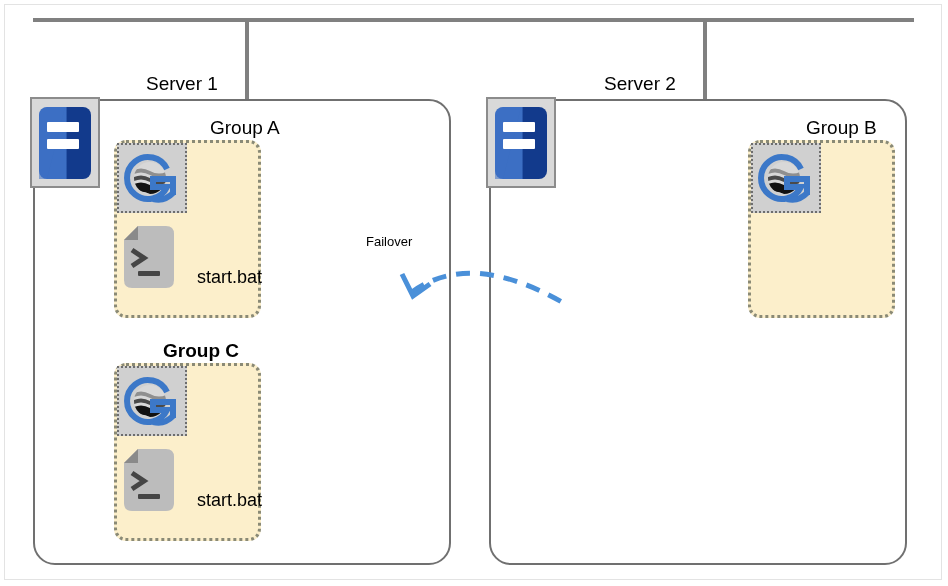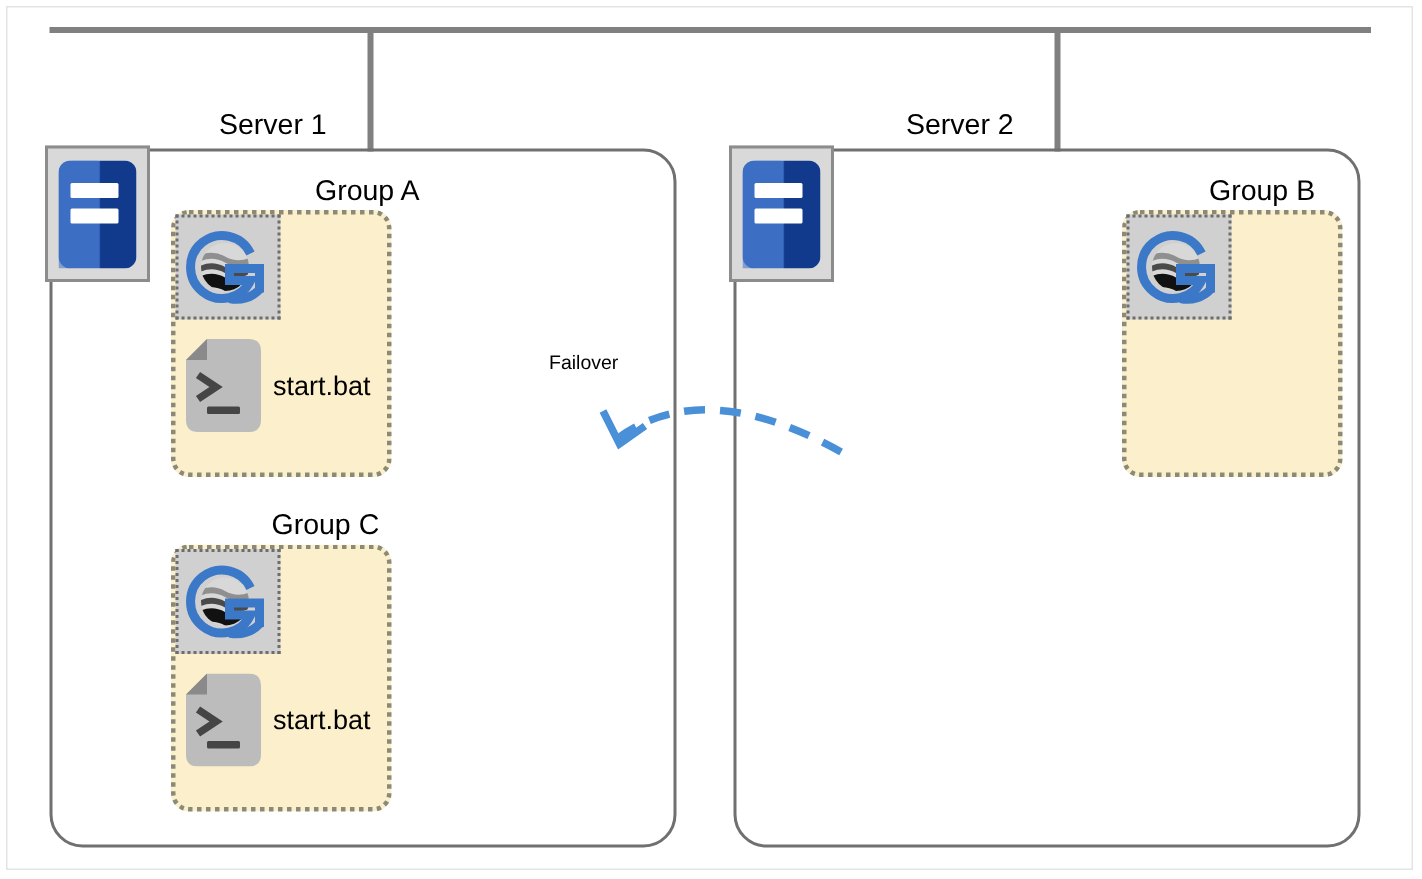--- a/index.html
+++ b/index.html
@@ -103,21 +103,21 @@
   #groupB-box { left: 748px; top: 140px; width: 147px; height: 178px; }
 
   .group-label {
     position: absolute;
     font-size: 19px;
     color: #000000;
     white-space: nowrap;
     line-height: 1;
   }
   #groupA-label { left: 175px; top: 118px; margin-left: 35px; }
-  #groupC-label { left: 181px; top: 341px; }
+  #groupC-label { left: 163px; top: 341px; font-weight: bold; }
   #groupB-label { left: 806px; top: 118px; text-align: right; }
 
   
   .res-tile {
     position: absolute;
     width: 70px;
     height: 70px;
     background: #d0d0d0;
     border: 2px dotted #6d6d6d;
     box-sizing: border-box;
@@ -126,22 +126,22 @@
     justify-content: center;
   }
   #groupA-res { left: 117px; top: 143px; }
   #groupC-res { left: 117px; top: 366px; }
   #groupB-res { left: 751px; top: 143px; }
 
   
   .script-row {
     position: absolute;
     display: flex;
-    align-items: center;
-    gap: 8px;
+    align-items: flex-end;
+    gap: 23px;
   }
   #groupA-script { left: 124px; top: 226px; }
   #groupC-script { left: 124px; top: 449px; }
 
   .script-label {
     font-size: 18px;
     color: #000000;
     white-space: nowrap;
   }
 

